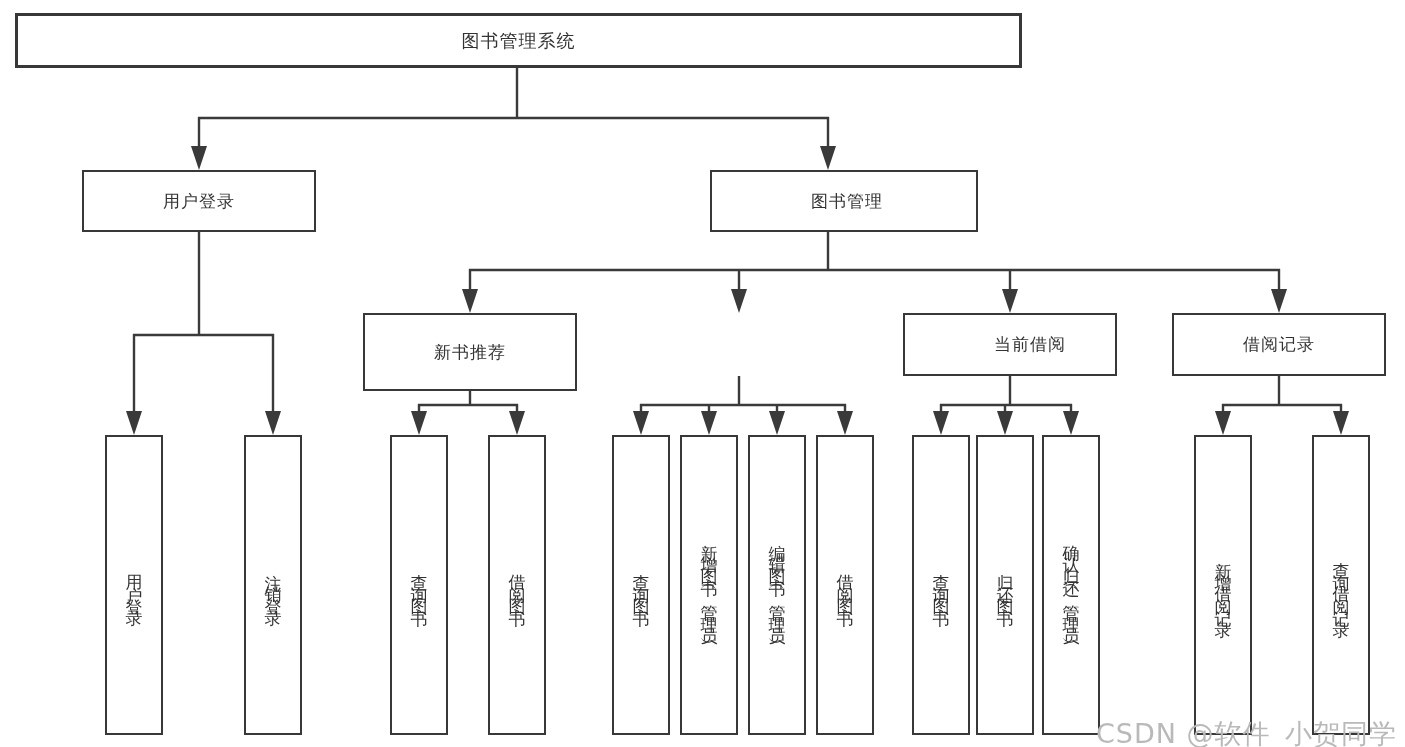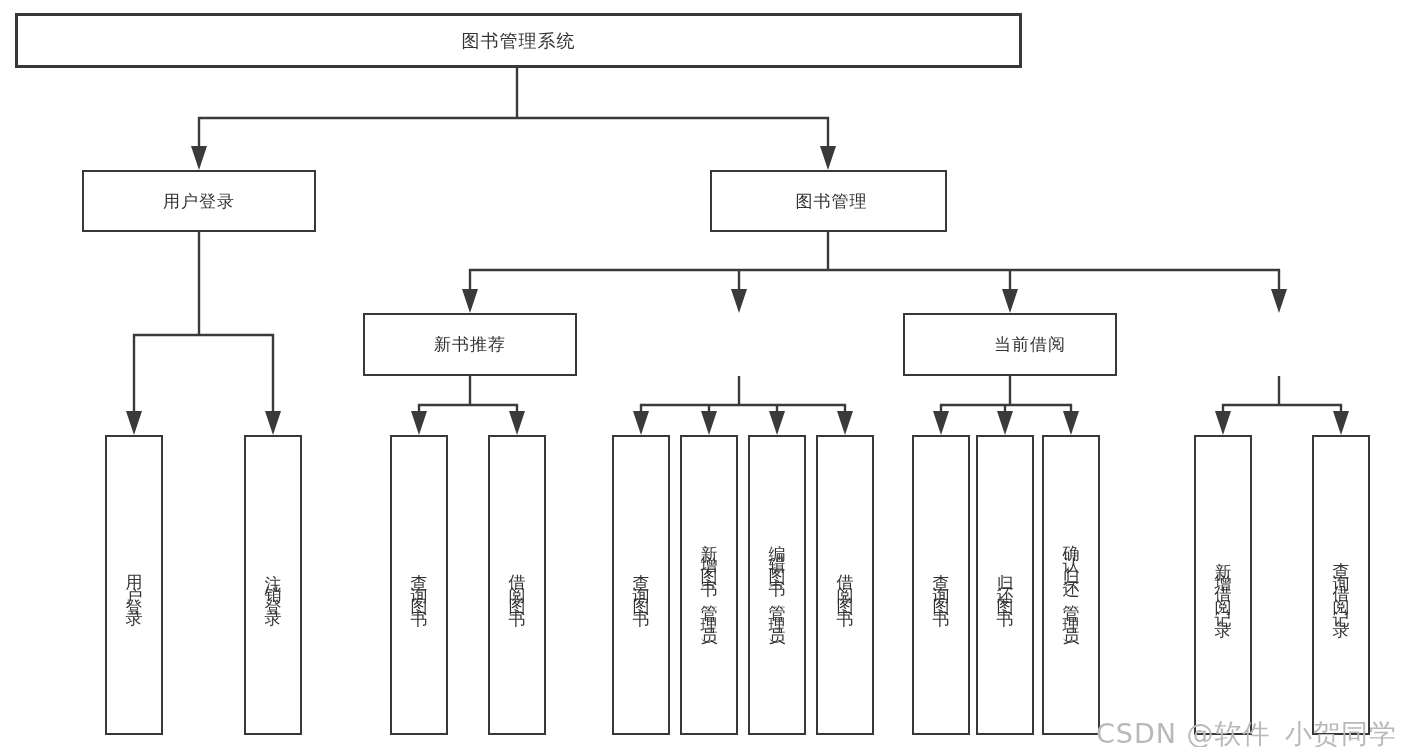--- a/index.html
+++ b/index.html
@@ -127,24 +127,25 @@
     <line class="cline" x1="1222" y1="405" x2="1342" y2="405"></line>
     <line class="cline" x1="1223" y1="404" x2="1223" y2="417"></line>
     <polygon class="ctri" points="1215,411 1231,411 1223,435"></polygon>
     <line class="cline" x1="1341" y1="404" x2="1341" y2="417"></line>
     <polygon class="ctri" points="1333,411 1349,411 1341,435"></polygon>
   </svg>
 
   <div class="box hbox rootbox" style="left:15px; top:13px; width:1007px; height:55px;">图书管理系统</div>
 
   <div class="box hbox" style="left:82px; top:170px; width:234px; height:62px;">用户登录</div>
-  <div class="box hbox" style="left:710px; top:170px; width:237px; height:62px;padding-left:6px;">图书管理</div>
+  <div class="box hbox" style="left:710px; top:170px; width:268px; height:62px;padding-left:6px;">图书管理</div>
 
-  <div class="box hbox" style="left:363px; top:313px; width:214px; height:63px;">新书推荐</div>
+  <div class="box hbox" style="left:363px; top:313px; width:214px; height:78px;">新书推荐</div>
   <div class="box hbox" style="left:903px; top:313px; width:214px; height:63px;padding-left:40px;">当前借阅</div>
+  <div class="box hbox" style="left:1172px; top:313px; width:214px; height:63px;">借阅记录</div>
 
   <div class="box vbox" style="left:105px; top:435px; width:58px; height:300px;">用户登录</div>
   <div class="box vbox" style="left:244px; top:435px; width:58px; height:300px;">注销登录</div>
 
   <div class="box vbox" style="left:390px; top:435px; width:58px; height:300px;">查询图书</div>
   <div class="box vbox" style="left:488px; top:435px; width:58px; height:300px;">借阅图书</div>
 
   <div class="box vbox" style="left:612px; top:435px; width:58px; height:300px;">查询图书</div>
   <div class="box vbox" style="left:680px; top:435px; width:58px; height:300px;">新增图书（管理员）</div>
   <div class="box vbox" style="left:748px; top:435px; width:58px; height:300px;">编辑图书（管理员）</div>

